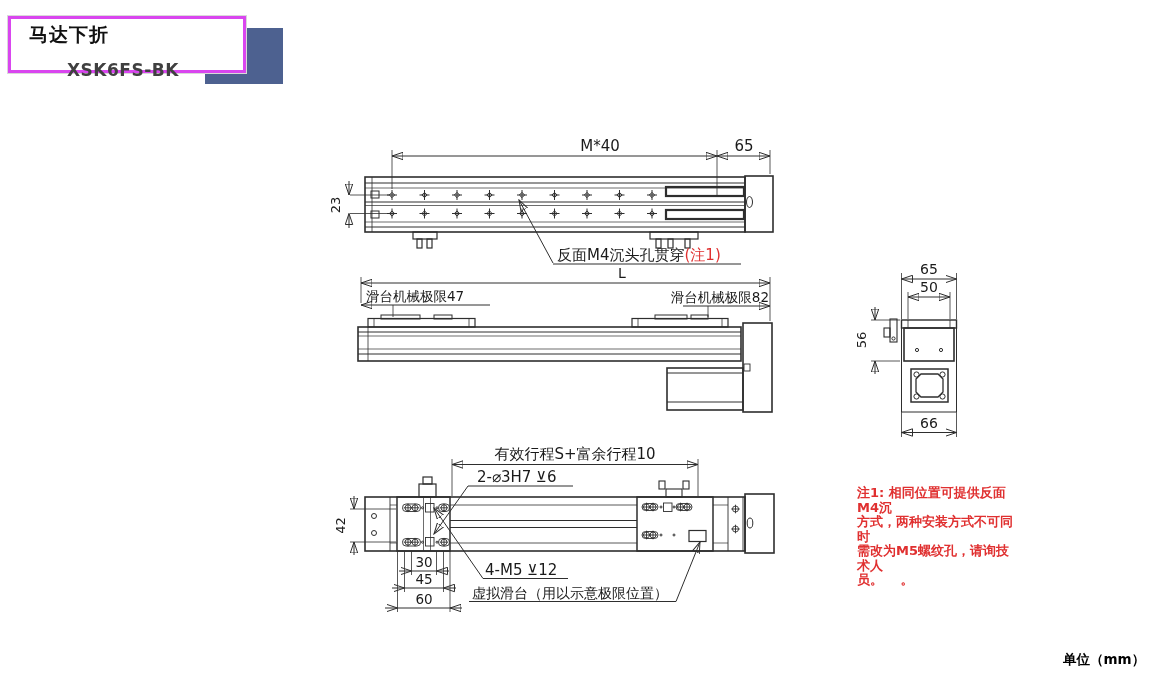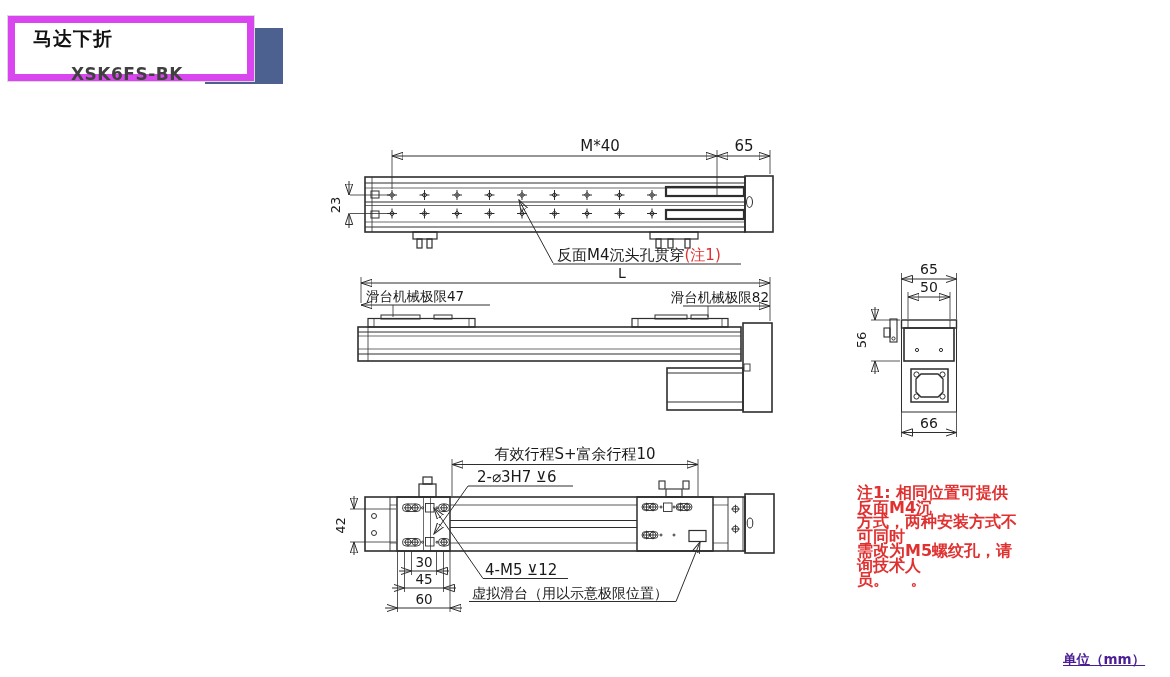--- a/index.html
+++ b/index.html
@@ -4,30 +4,30 @@
 <style>
   html,body{margin:0;padding:0;background:#888;}
   .page{
     position:relative;width:1170px;height:677px;background:#ffffff;
     font-family:"DejaVu Sans","Liberation Sans",sans-serif;overflow:hidden;
   }
   
   .title-shadow{position:absolute;left:205px;top:28px;width:78px;height:56px;background:#4d6190;}
   .title-box{
     position:absolute;left:8px;top:16px;width:232px;height:51px;background:#fff;
-    border:7px solid #d946ef;box-shadow:0 0 0 1px #d9d9d9;
+    border:3px solid #d946ef;box-shadow:0 0 0 1px #d9d9d9;
   }
   .title-line1{position:absolute;left:18px;top:3px;font-size:19px;font-weight:bold;color:#111;letter-spacing:1px;}
   .title-line2{position:absolute;left:56px;top:41px;font-size:17px;font-weight:bold;color:#404040;letter-spacing:0.5px;}
   
   .note{
     position:absolute;left:857px;top:486px;width:164px;
-    font-size:16px;line-height:14.5px;color:#e03030;font-weight:bold;
+    font-size:13px;line-height:14.5px;color:#e03030;font-weight:bold;
   }
-  .unit{position:absolute;left:1063px;top:651px;font-size:13.5px;color:#4c1d95;font-weight:600;text-decoration:underline;}
+  .unit{position:absolute;left:1063px;top:651px;font-size:13.5px;color:#000000;font-weight:600;}
   svg{position:absolute;left:0;top:0;}
   svg line,svg rect,svg path,svg circle,svg ellipse,svg polyline{stroke:#2e2e2e;fill:none;}
   svg text{fill:#1a1a1a;stroke:none;}
 </style>
 </head>
 <body>
 
 <div class="page">
 
   <div class="title-shadow"></div>

